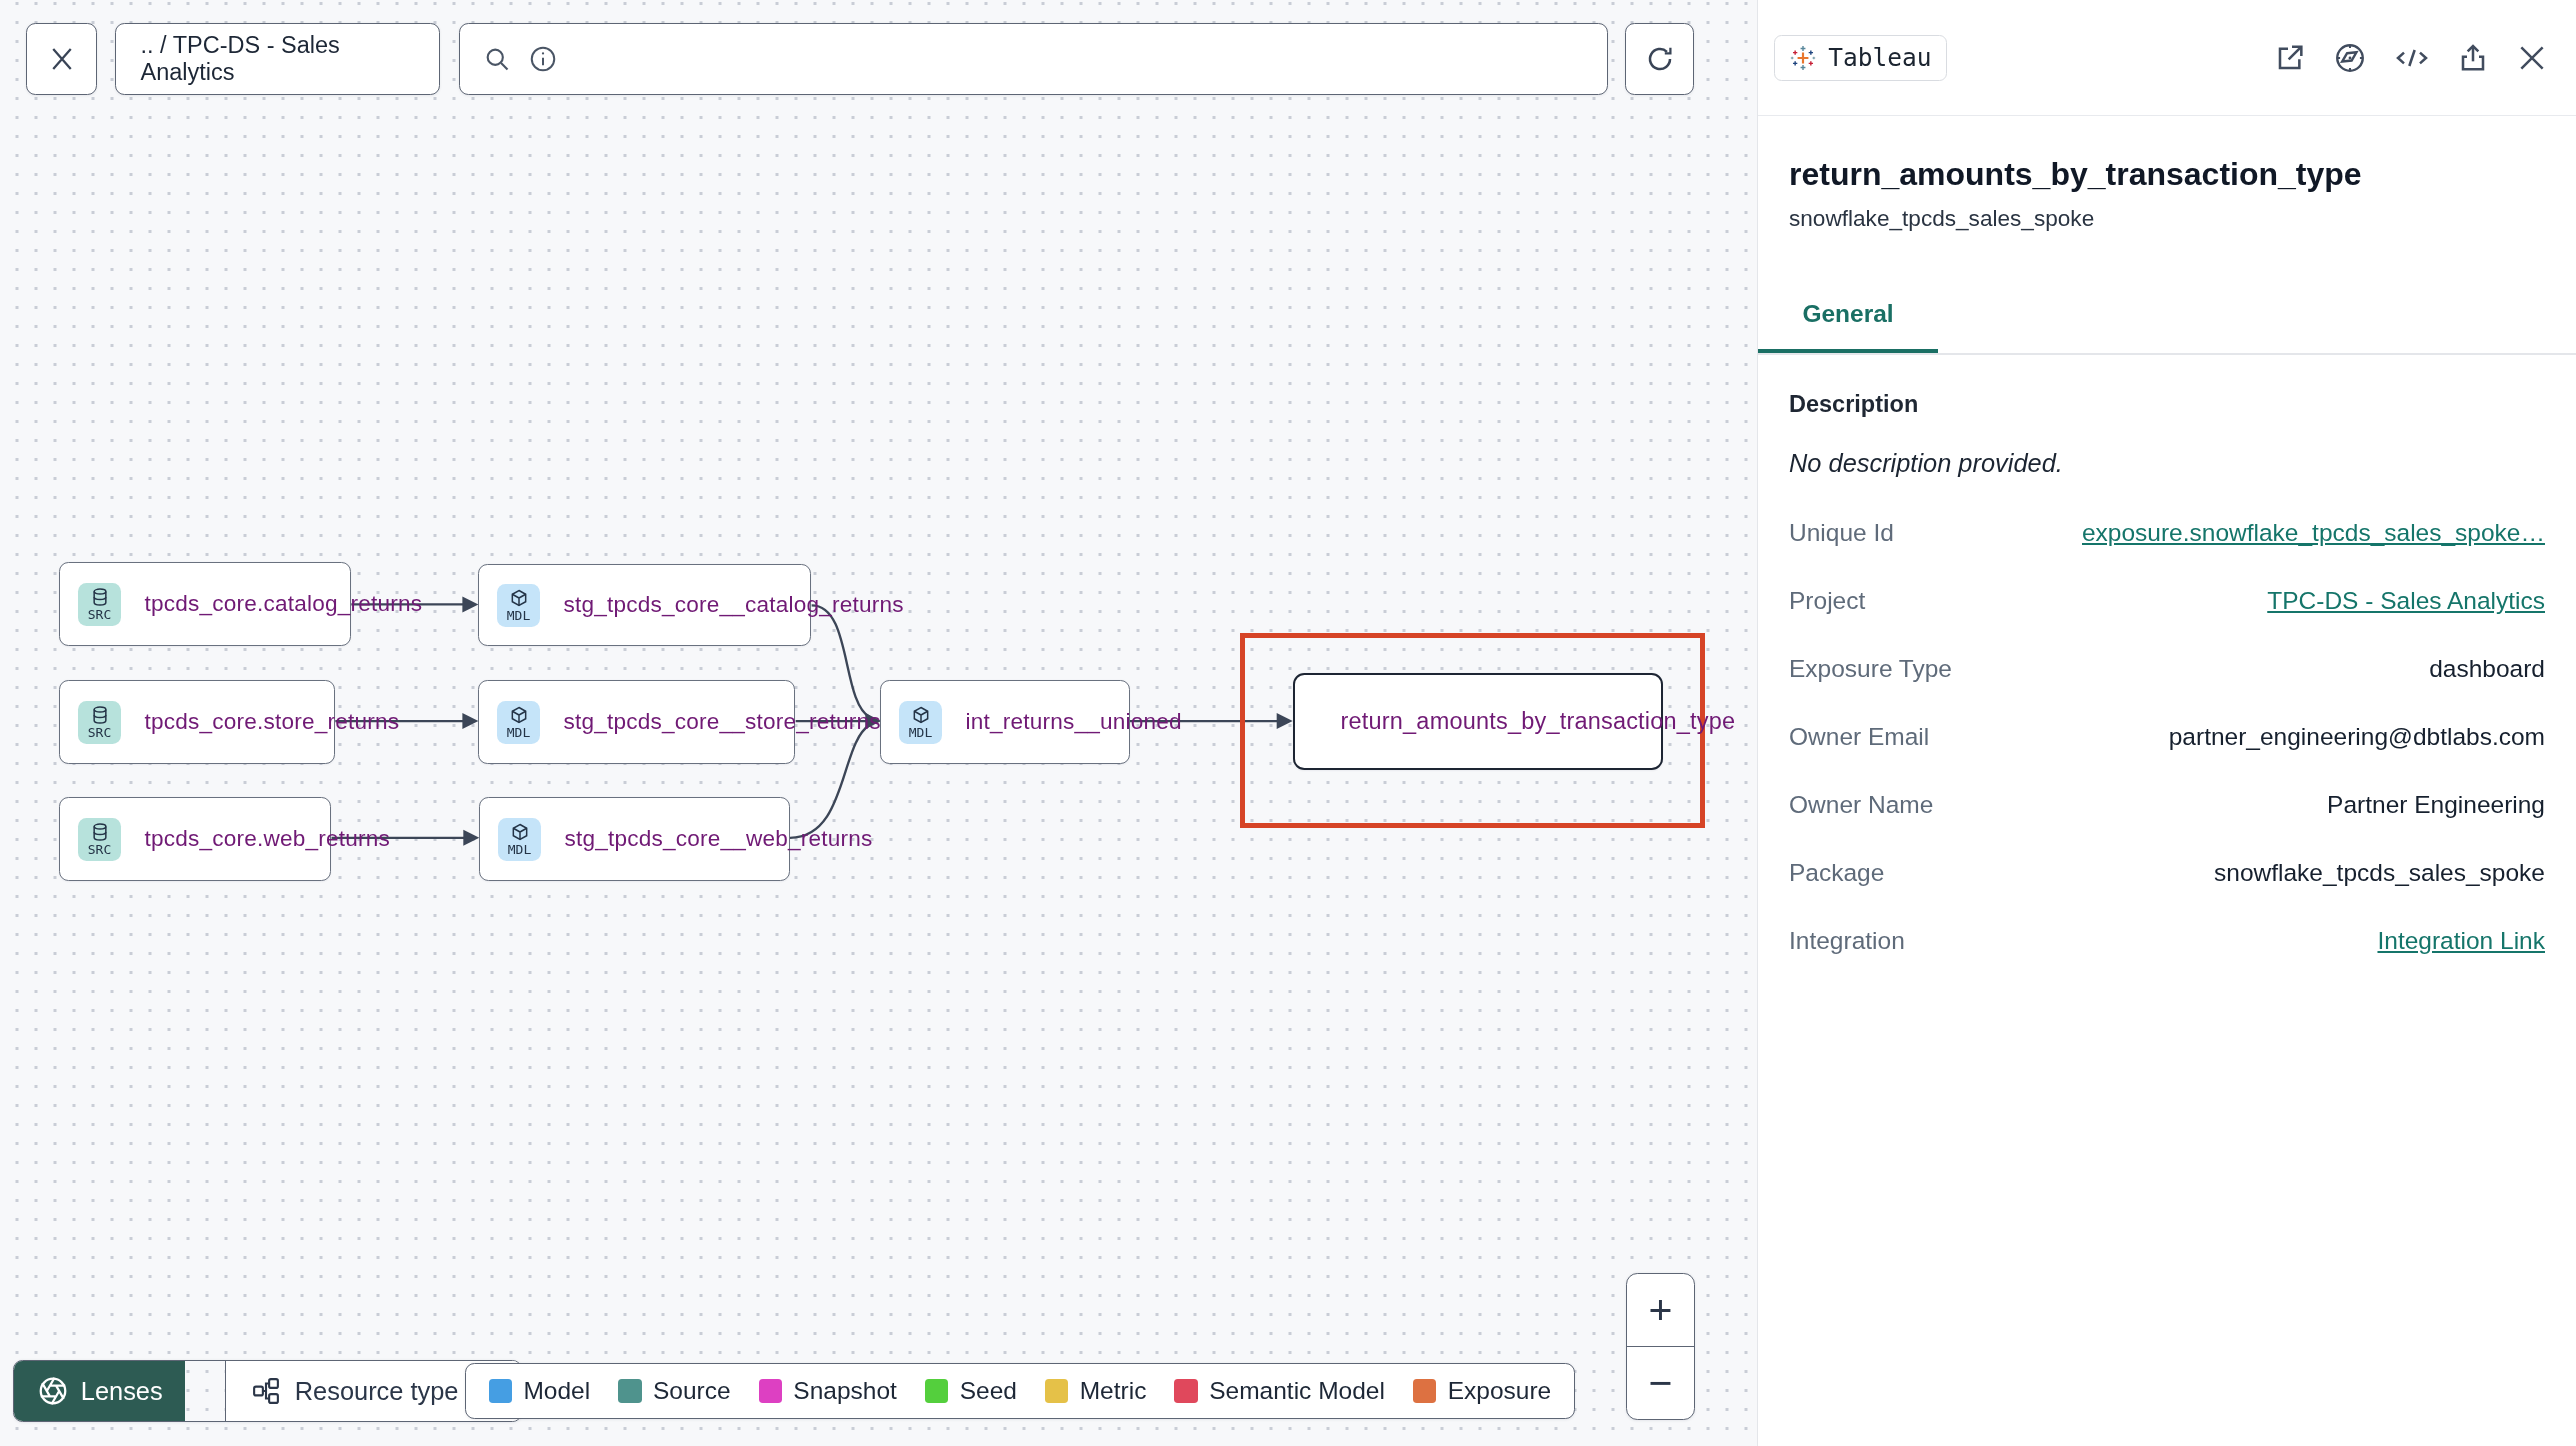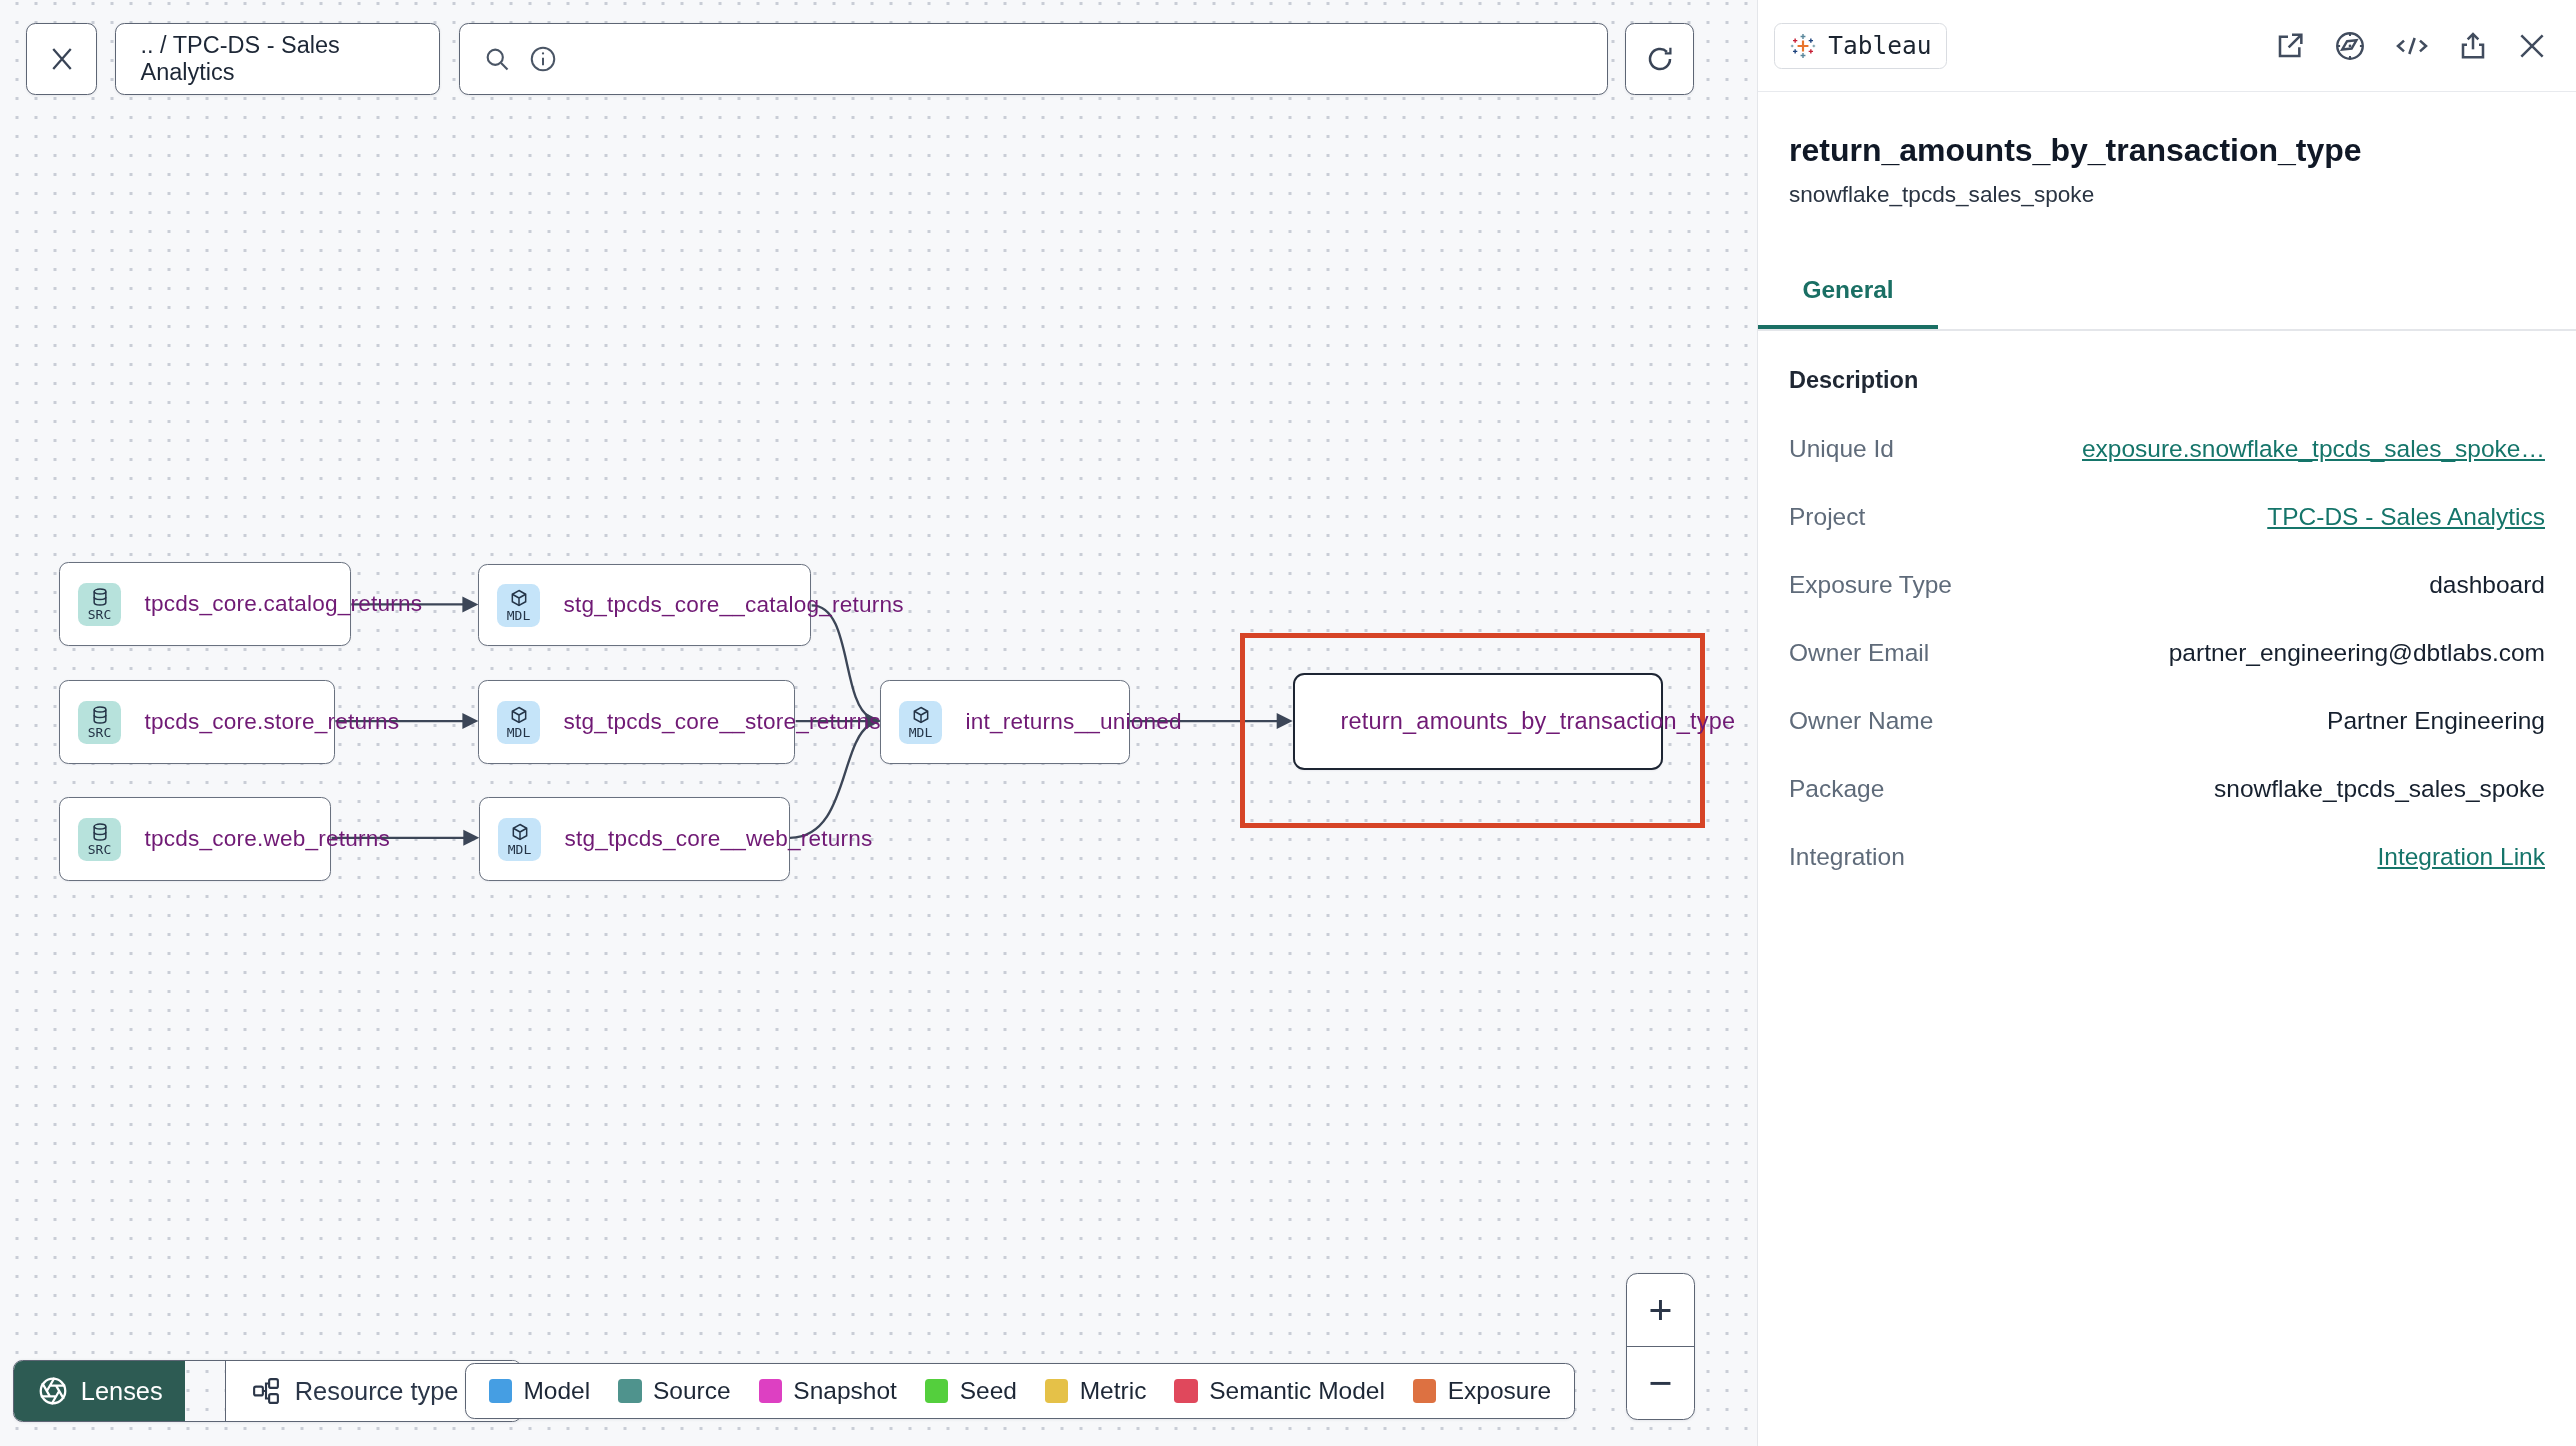--- a/index.html
+++ b/index.html
@@ -78,21 +78,21 @@
     font-size:41px; color:#2b3648; line-height:1;
   }
   .zoomctrl .zbtn:first-child { border-bottom:1.9px solid #5d6574; }
 
   
   .panel {
     position:absolute; left:1757px; top:0; width:819px; height:1446px; background:#fff;
     border-left:0.9px solid #e4e6ea;
   }
   .panel-header {
-    height:92px; display:flex; align-items:center; justify-content:space-between;
+    height:116px; display:flex; align-items:center; justify-content:space-between;
     padding:0 28px 0 16px; border-bottom:0.9px solid #e8eaee;
   }
   .integration-badge {
     display:flex; align-items:center; gap:12.2px; border:1.4px solid #d9dce1; border-radius:7.5px;
     padding:7.5px 15px; background:#fff;
   }
   .integration-badge .bname { font-family:"DejaVu Sans Mono", monospace; font-size:24.5px; color:#1b2430; }
   .panel-actions { display:flex; align-items:center; gap:27px; }
   .panel-actions .iconbtn { display:flex; }
 
@@ -402,20 +402,21 @@
     <div class="panel-title">return_amounts_by_transaction_type</div>
     <div class="panel-subtitle">snowflake_tpcds_sales_spoke</div>
 
     <div class="tabs">
       <span class="tab">General</span>
       <span class="tabs-rule"></span>
     </div>
 
     <div class="panel-body">
       <div class="desc-label">Description</div>
+      <div class="desc-empty">No description provided.</div>
 
       <div class="fields">
         <div class="frow">
           <span class="flabel">Unique Id</span>
           <span class="fvalue link">exposure.snowflake_tpcds_sales_spoke…</span>
         </div>
         <div class="frow">
           <span class="flabel">Project</span>
           <span class="fvalue link">TPC-DS - Sales Analytics</span>
         </div>

